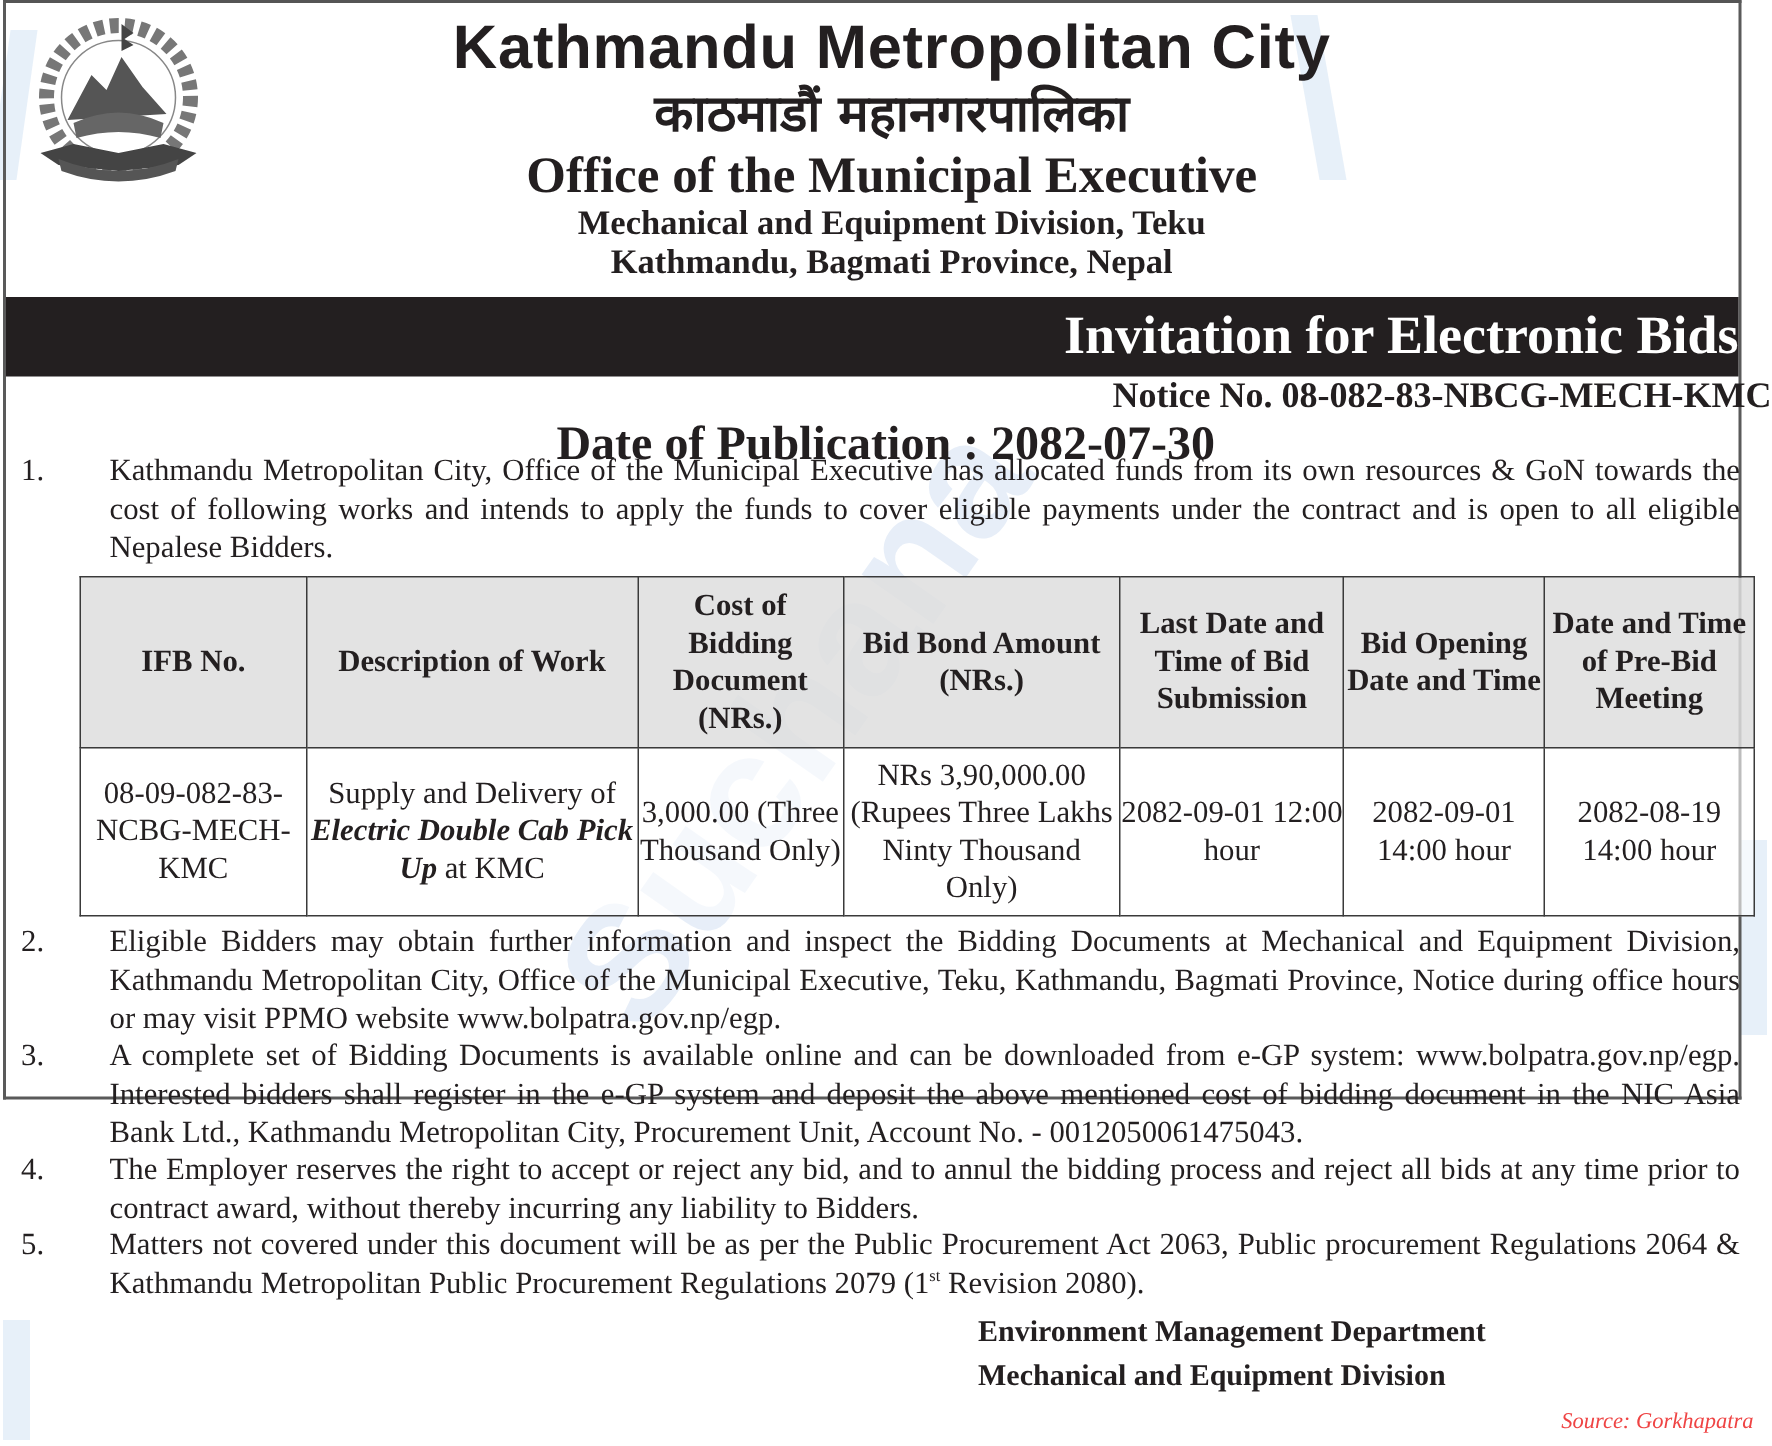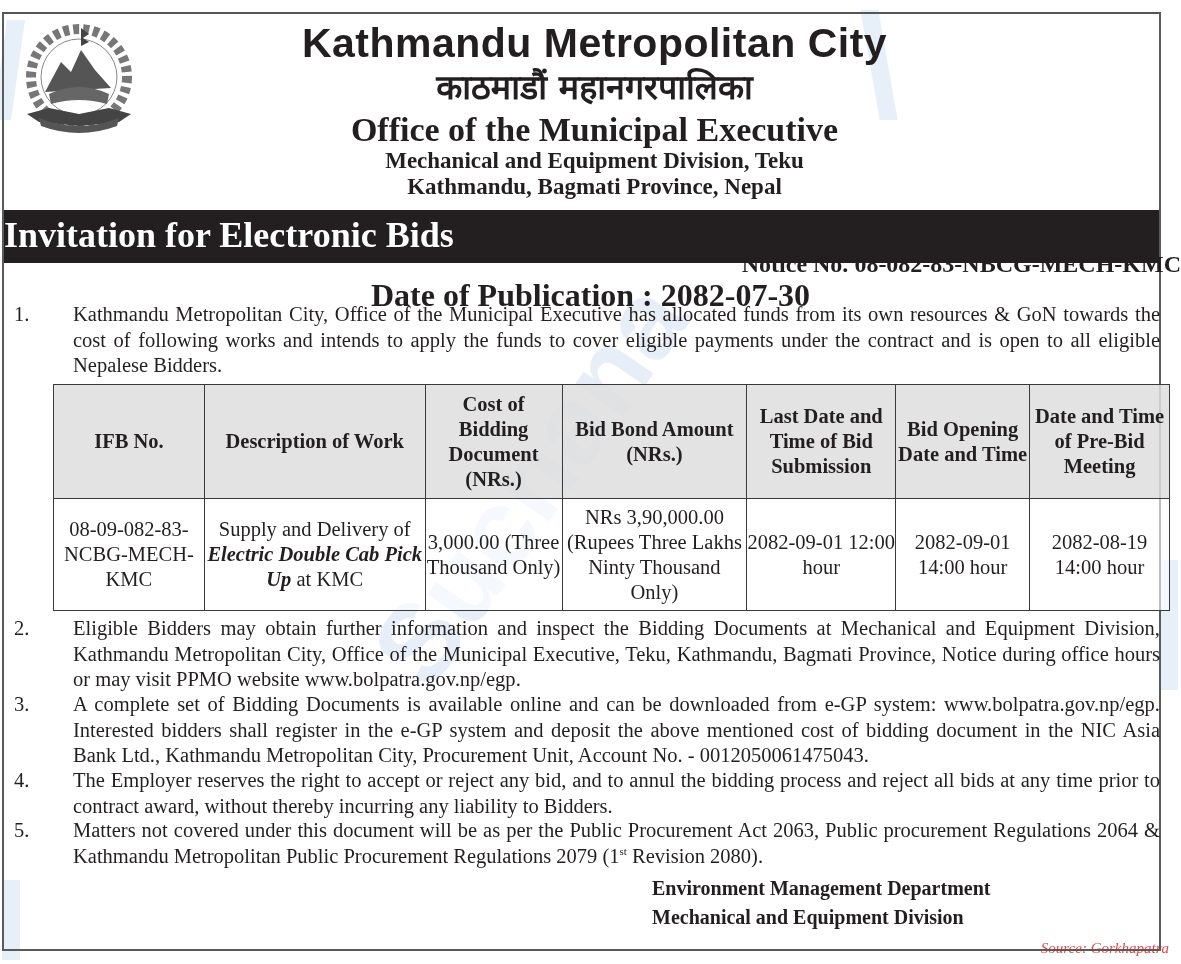--- a/index.html
+++ b/index.html
@@ -11,21 +11,21 @@
     pointer-events: none; z-index: 0;
   }
   .watermark .wm-text {
     position: absolute; left: 0; top: 90px;
     font-family: "Liberation Sans", sans-serif; font-weight: bold; font-size: 110px;
     color: rgba(70,120,200,0.13); transform: rotate(-55deg); transform-origin: 50% 50%;
   }
   .wm-streak { position: absolute; width: 18px; background: rgba(120,170,220,0.18); pointer-events:none; z-index: 0; }
 
   .notice {
-    position: absolute; left: 2px; top: 12px; width: 1159px; height: 939px;
+    position: absolute; left: 2px; top: 0; width: 1159px; height: 733px;
     border: 2px solid #5a5a5a; border-top: 2px solid #555; background: transparent; z-index: 1;
   }
 
   .header { position: absolute; left: 0; top: 0; width: 1155px; height: 196px; }
   .logo-left { position: absolute; left: 15px; top: 8px; width: 120px; height: 120px; }
   .logo-right { position: absolute; left: 1045px; top: 8px; width: 116px; height: 120px; }
 
   .title-main {
     position: absolute; left: 0; width: 1181px; top: 6px; text-align: center;
     font-family: "Liberation Sans", sans-serif; font-weight: bold; font-size: 41px; letter-spacing: 0.5px;
@@ -42,21 +42,21 @@
     position: absolute; left: 0; width: 1181px; top: 134px; text-align: center;
     font-weight: bold; font-size: 23px;
   }
   .title-address {
     position: absolute; left: 0; width: 1181px; top: 160px; text-align: center;
     font-weight: bold; font-size: 23px;
   }
 
   .banner {
     position: absolute; left: 0; top: 196px; width: 1155px; height: 53px;
-    background: #231f20; color: #ffffff; text-align: left;
+    background: #231f20; color: #ffffff; text-align: right;
     font-weight: bold; font-size: 36px; line-height: 51px;
   }
 
   .notice-no {
     position: absolute; left: 0; width: 1181px; top: 251px; text-align: right;
     font-weight: bold; font-size: 24px;
   }
   .pub-date {
     position: absolute; left: 0; width: 1181px; top: 277px; text-align: center;
     font-weight: bold; font-size: 32px;

